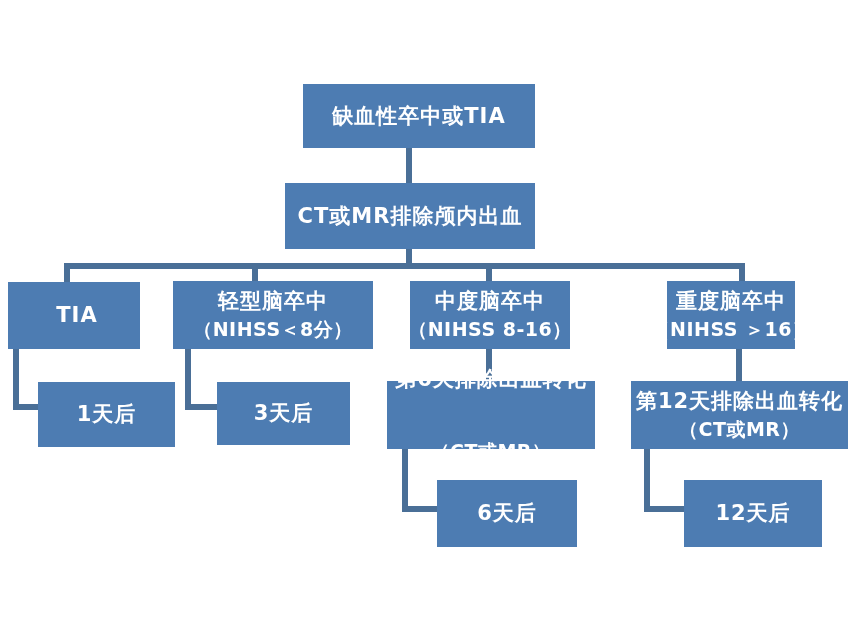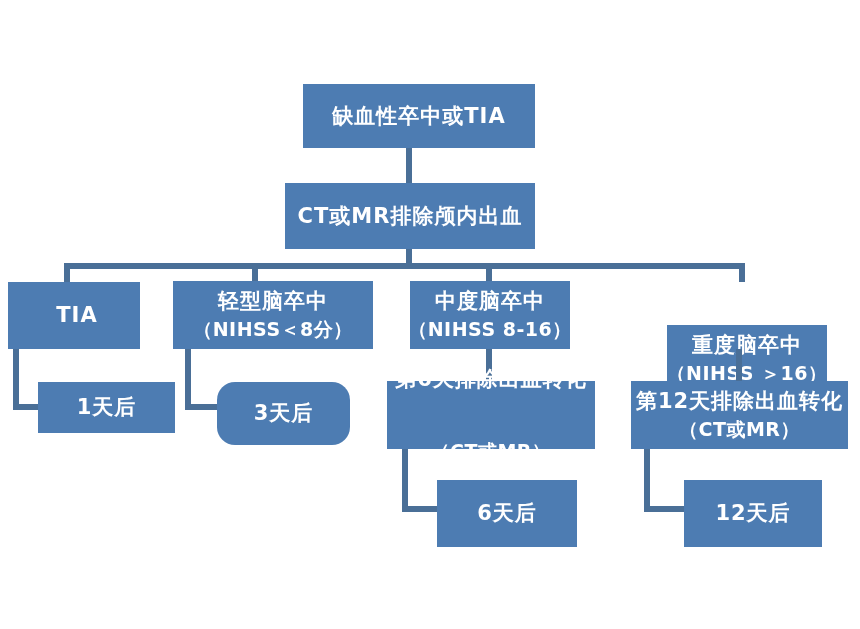--- a/index.html
+++ b/index.html
@@ -56,50 +56,50 @@
   <div class="conn" style="left:64px; top:266px; width:6px; height:17px;"></div>
   <div class="conn" style="left:252px; top:266px; width:6px; height:16px;"></div>
   <div class="conn" style="left:486px; top:266px; width:6px; height:16px;"></div>
   <div class="conn" style="left:739px; top:266px; width:6px; height:16px;"></div>
 
   <div class="box" style="left:8px; top:282px; width:132px; height:67px;">
     <span class="l1 wide-latin">TIA</span>
   </div>
   <div class="conn" style="left:13px; top:349px; width:6px; height:61px;"></div>
   <div class="conn" style="left:13px; top:404px; width:25px; height:6px;"></div>
-  <div class="box" style="left:38px; top:382px; width:137px; height:51px;">
+  <div class="box" style="left:38px; top:382px; width:137px; height:65px;">
     <span class="l1">1天后</span>
   </div>
 
   <div class="box" style="left:173px; top:281px; width:200px; height:68px;">
     <span class="l1">轻型脑卒中</span>
     <span class="l2">（NIHSS＜8分）</span>
   </div>
   <div class="conn" style="left:185px; top:349px; width:6px; height:61px;"></div>
   <div class="conn" style="left:185px; top:404px; width:32px; height:6px;"></div>
-  <div class="box" style="left:217px; top:382px; width:133px; height:63px;border-radius:18px;">
+  <div class="box" style="left:217px; top:382px; width:133px; height:63px;">
     <span class="l1">3天后</span>
   </div>
 
   <div class="box" style="left:410px; top:281px; width:160px; height:68px;">
     <span class="l1">中度脑卒中</span>
     <span class="l2">（NIHSS 8-16）</span>
   </div>
   <div class="conn" style="left:486px; top:349px; width:6px; height:32px;"></div>
   <div class="box" style="left:387px; top:381px; width:208px; height:68px;gap:44px;">
     <span class="l1">第6天排除出血转化</span>
     <span class="l2">（CT或MR）</span>
   </div>
   <div class="conn" style="left:402px; top:449px; width:6px; height:63px;"></div>
   <div class="conn" style="left:402px; top:506px; width:35px; height:6px;"></div>
   <div class="box" style="left:437px; top:480px; width:140px; height:67px;">
     <span class="l1">6天后</span>
   </div>
 
-  <div class="box" style="left:667px; top:281px; width:160px; height:68px;margin-top:44px;">
+  <div class="box" style="left:667px; top:281px; width:128px; height:68px;">
     <span class="l1">重度脑卒中</span>
     <span class="l2">（NIHSS ＞16）</span>
   </div>
   <div class="conn" style="left:736px; top:349px; width:6px; height:32px;"></div>
   <div class="box" style="left:631px; top:381px; width:217px; height:68px;">
     <span class="l1">第12天排除出血转化</span>
     <span class="l2">（CT或MR）</span>
   </div>
   <div class="conn" style="left:644px; top:449px; width:6px; height:63px;"></div>
   <div class="conn" style="left:644px; top:506px; width:40px; height:6px;"></div>

